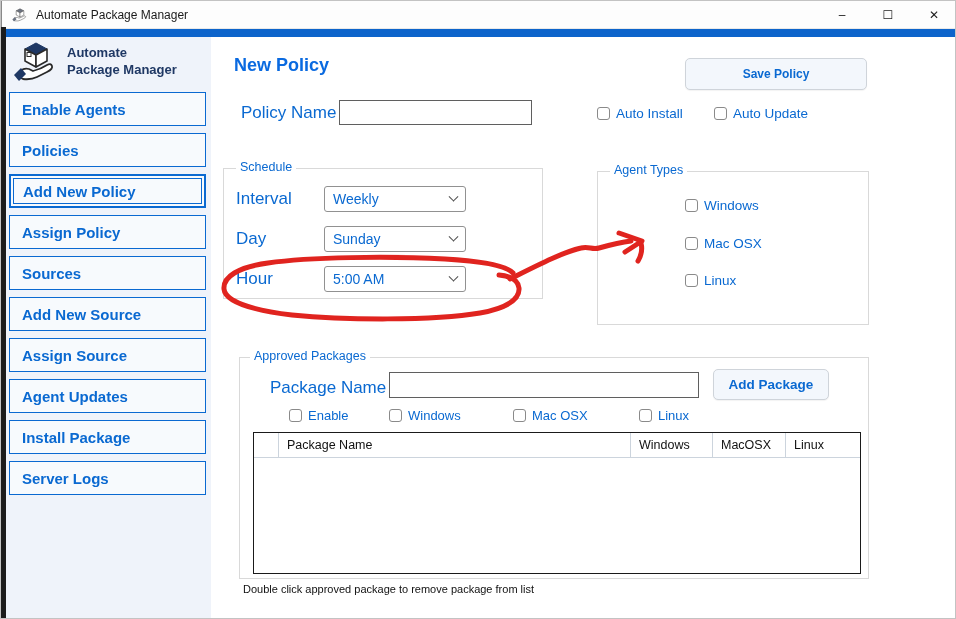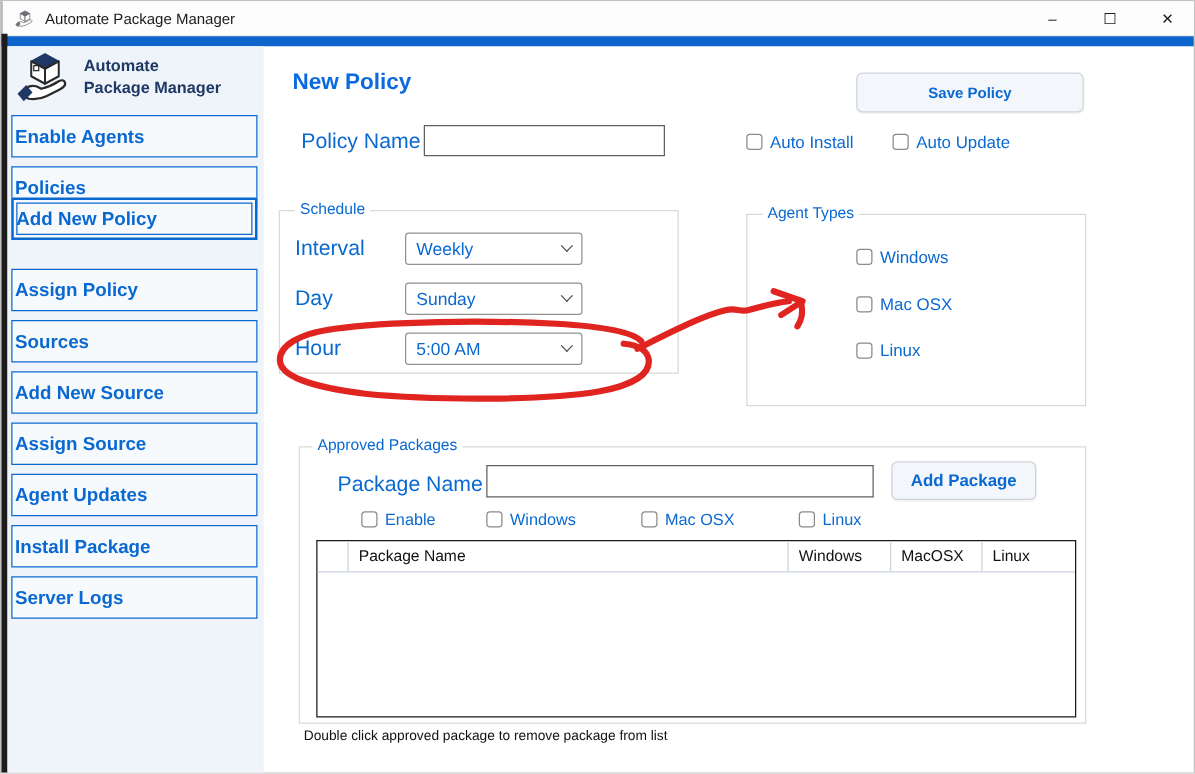--- a/index.html
+++ b/index.html
@@ -20,21 +20,21 @@
 
   .blue-strip { position:absolute; left:0; top:28px; width:956px; height:8px; background:#0d64cb; }
   .left-edge { position:absolute; left:0; top:26px; width:5px; height:593px; background:#1c1c1c; }
 
   
   .sidebar { position:absolute; left:5px; top:36px; width:205px; height:583px; background:#eff3fa; }
   .brand { position:absolute; left:7px; top:4px; display:flex; align-items:center; }
   .brand-text { margin-left:8px; font-size:13px; font-weight:bold; color:#1f3864; line-height:1.3; }
   .side-btn { position:absolute; left:3px; width:197px; height:34px; background:#f7fafd;
     border:1px solid #0a69d1; color:#0a69d1; font-size:15px; font-weight:bold;
-    display:flex; align-items:center; padding-left:2px; cursor:pointer; }
+    display:flex; align-items:center; padding-left:12px; cursor:pointer; }
   .side-btn.active { border-width:2px; outline:1px solid #0a69d1; outline-offset:-5px; }
 
   
   .heading { position:absolute; left:233px; top:54px; font-size:18px; font-weight:600; color:#0a6ae0;text-align:right; }
   .btn-big { position:absolute; background:#f3f7fc; border:1px solid #cfd4da; border-radius:5px;
     color:#0a69d1; font-weight:bold; display:flex; align-items:center; justify-content:center;
     cursor:pointer; box-shadow:0 1px 1px rgba(0,0,0,.05); }
   #save-btn { left:684px; top:57px; width:182px; height:32px; font-size:12px; }
   #add-pkg-btn { left:712px; top:368px; width:116px; height:31px; font-size:13.5px; }
 
@@ -112,21 +112,21 @@
         <path d="M4,35 Q8,26 16,28 L20,30 Q28,28 34,24 Q38,22 39,25 Q40,28 34,31 L24,36 Q18,39 10,38 Z" fill="#fff" stroke="#2a2a2a" stroke-width="1.8" stroke-linejoin="round"></path>
         <polygon points="1,34 8,27 13,33 6,40" fill="#1f3864"></polygon>
       </svg>
       <div class="brand-text">
         <div>Automate</div>
         <div>Package Manager</div>
       </div>
     </div>
     <div class="side-btn" style="top:55px">Enable Agents</div>
     <div class="side-btn" style="top:96px">Policies</div>
-    <div class="side-btn active" style="top:121px">Add New Policy</div>
+    <div class="side-btn active" style="top:137px">Add New Policy</div>
     <div class="side-btn" style="top:178px">Assign Policy</div>
     <div class="side-btn" style="top:219px">Sources</div>
     <div class="side-btn" style="top:260px">Add New Source</div>
     <div class="side-btn" style="top:301px">Assign Source</div>
     <div class="side-btn" style="top:342px">Agent Updates</div>
     <div class="side-btn" style="top:383px">Install Package</div>
     <div class="side-btn" style="top:424px">Server Logs</div>
   </div>
 
   <div class="heading">New Policy</div>

